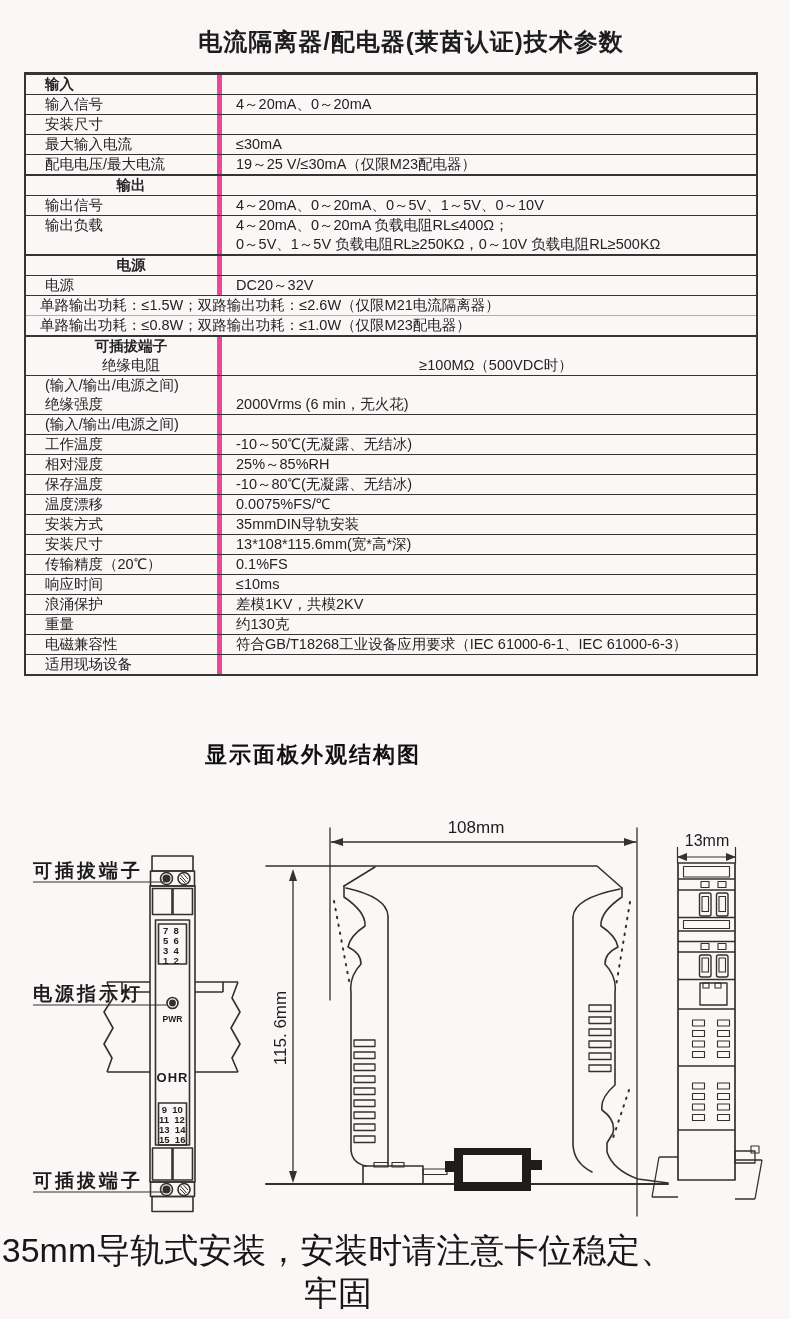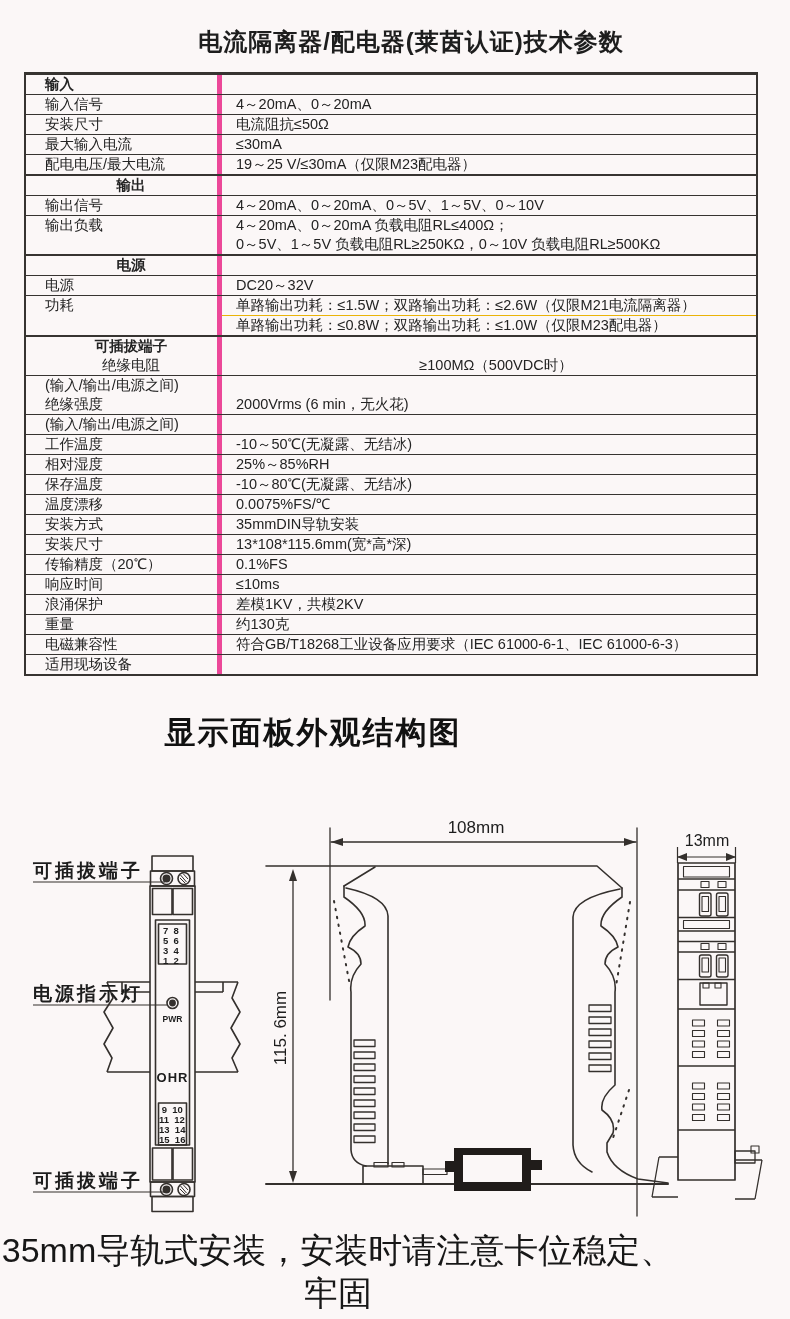--- a/index.html
+++ b/index.html
@@ -23,22 +23,22 @@
   .r.bt2 { border-top-width:2px;text-align:center; }
   .lc { flex:0 0 196px; width:196px; border-right:5px solid #ec4899; box-sizing:border-box; }
   .lc > div { padding-left:19px; }
   .vc { flex:1; min-width:0; }
   .vc > div { padding-left:14px; }
   .vc.vsp > div + div { border-top:1px solid #eab308; }
   .b { font-weight:bold; }
   .emp { height:19px; }
   
   .sec2 {
-    position:absolute; top:712px; left:0; width:626px; text-align:center;
-    font-size:31px; font-weight:800; letter-spacing:2px; color:#111;
+    position:absolute; top:740px; left:0; width:626px; text-align:center;
+    font-size:22px; font-weight:800; letter-spacing:2px; color:#111;
   }
   .fig { position:absolute; top:810px; left:0; }
   .fig text { font-family:"Liberation Sans", sans-serif; fill:#1d1d1d; stroke:none; }
   .cnlabel { font-size:19px; font-weight:600; letter-spacing:3px; }
   .tnum { font-size:9.5px; font-weight:bold; white-space:pre; }
   .pwr { font-size:8.5px; font-weight:bold; }
   .brand { font-size:13px; font-weight:bold; letter-spacing:1px; }
   .dim { font-size:17px; font-weight:500; }
   .dim-sm { font-size:16px; font-weight:500; }
   .footer {
@@ -65,23 +65,20 @@
         <div>输入信号</div>
       </div>
     <div class="vc">
         <div>4～20mA、0～20mA</div>
       </div>
   </div>
   <div class="r">
     <div class="lc">
         <div>安装尺寸</div>
       </div>
-    <div class="vc">
-        <div>电流阻抗≤50Ω</div>
-      </div>
   </div>
   <div class="r">
     <div class="lc">
         <div>最大输入电流</div>
       </div>
     <div class="vc">
         <div>≤30mA</div>
       </div>
   </div>
   <div class="r">
@@ -127,23 +124,20 @@
   </div>
   <div class="r">
     <div class="lc">
         <div>电源</div>
       </div>
     <div class="vc">
         <div>DC20～32V</div>
       </div>
   </div>
   <div class="r">
-    <div class="lc">
-        <div>功耗</div>
-      </div>
     <div class="vc vsp">
       <div>单路输出功耗：≤1.5W；双路输出功耗：≤2.6W（仅限M21电流隔离器）</div>
       <div>单路输出功耗：≤0.8W；双路输出功耗：≤1.0W（仅限M23配电器）</div>
     </div>
   </div>
   <div class="r bt2">
     <div class="lc">
       <div class="b">可插拔端子</div>
       <div>绝缘电阻</div>
     </div>

